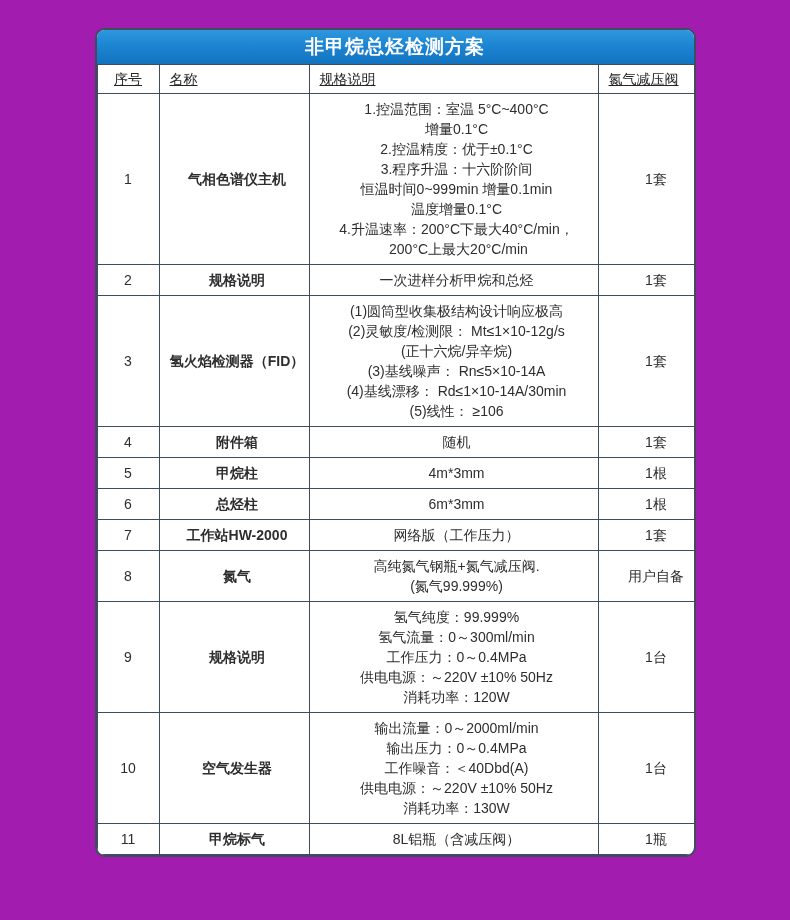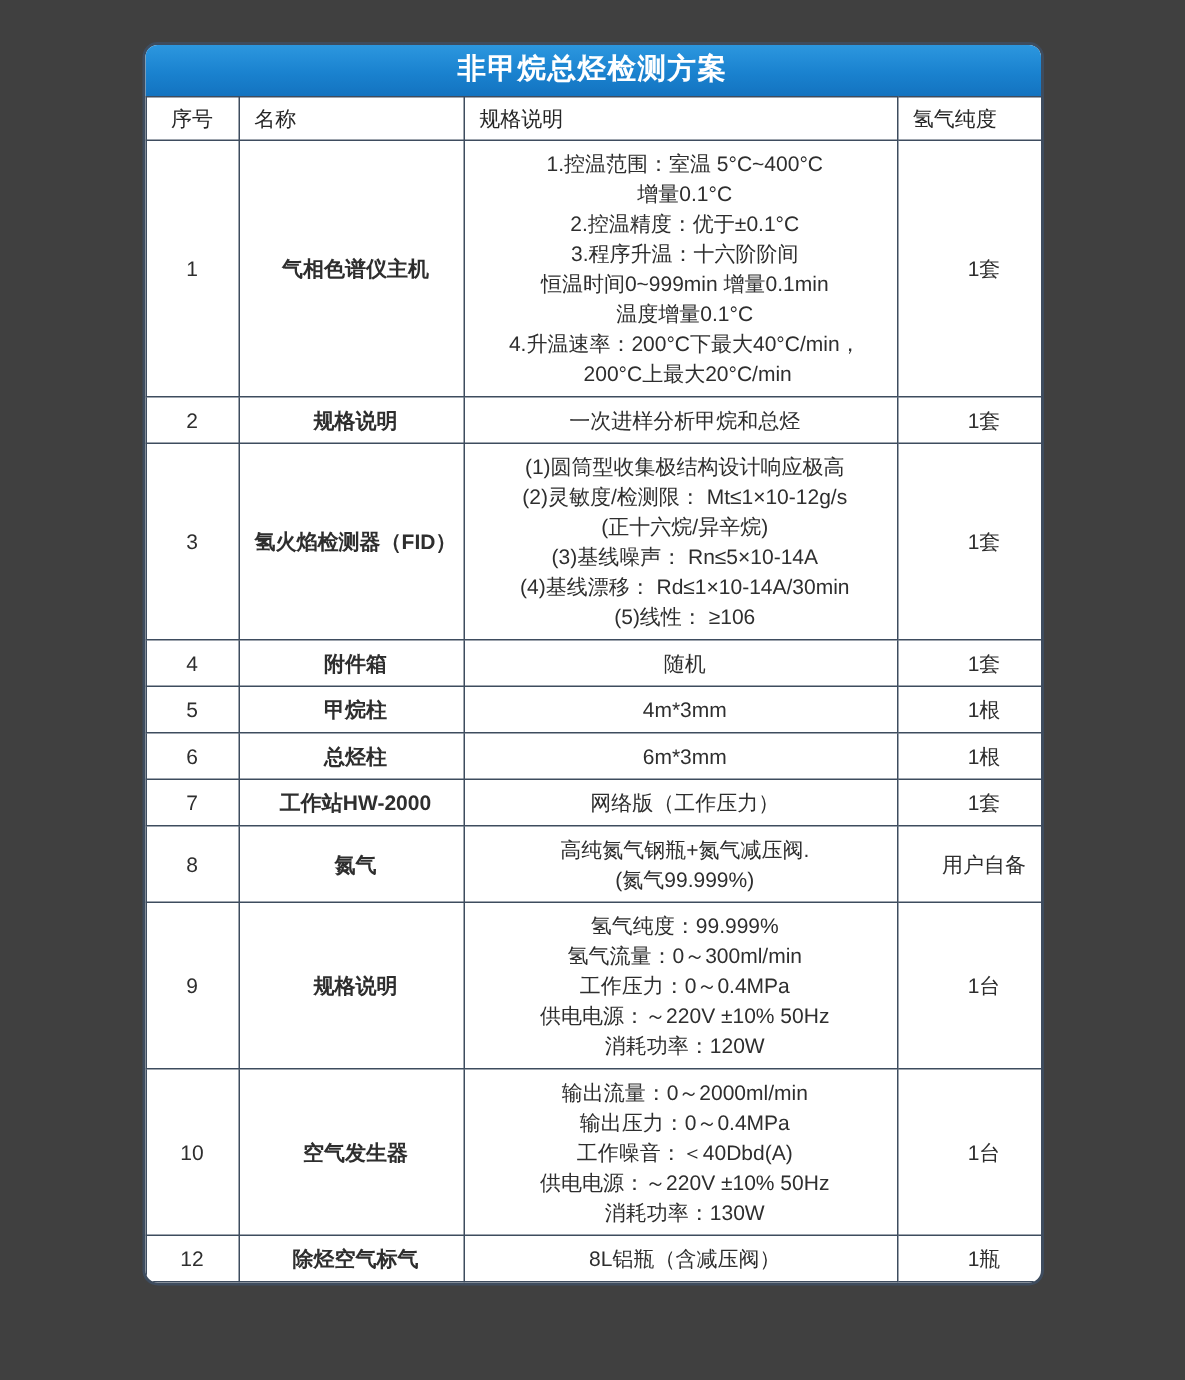--- a/index.html
+++ b/index.html
@@ -4,21 +4,21 @@
 <style>
   * { margin: 0; padding: 0; box-sizing: border-box; }
   html, body {
     width: 790px;
     background: #ffffff;
     font-family: "Liberation Sans", "DejaVu Sans", sans-serif;
   }
   .page {
     width: 790px;
     height: 920px;
-    background: #404040;
+    background: #a21caf;
     overflow: hidden;
   }
   .sheet {
     width: 601px;
     margin: 28px auto 0 auto;
     border: 2px solid #3e4c5e;
     border-radius: 10px;
     overflow: hidden;
     background: #ffffff;
   }
@@ -48,20 +48,21 @@
     line-height: 20px;
     vertical-align: middle;
     overflow: hidden;
     text-align: center;
   }
   .spec-table th {
     font-weight: normal;
     text-align: left;
     padding: 4px 10px;
     color: #262626;
+    text-decoration: underline;
   }
   .spec-table th.h-no { text-align: center; padding: 4px 2px; }
   td.cell-no   { text-align: center; padding: 5px 2px; }
   td.cell-name { padding: 5px 4px 5px 10px; font-weight: bold; }
   td.cell-spec { padding: 5px 4px 5px 10px; white-space: pre-wrap; }
   td.cell-qty  { padding: 5px 4px 5px 24px; }
 </style>
 </head>
 <body>
 
@@ -77,21 +78,21 @@
         <col class="c-no">
           <col class="c-name">
           <col class="c-spec">
           <col class="c-qty">
       </colgroup>
       <thead>
         <tr>
           <th class="h-no">序号</th>
           <th>名称</th>
           <th>规格说明</th>
-          <th>氢气纯度</th>
+          <th>氮气减压阀</th>
         </tr>
       </thead>
       <tbody id="table-body">
           <tr>
             <td class="cell-no">1</td>
             <td class="cell-name">气相色谱仪主机</td>
             <td class="cell-spec">1.控温范围：室温 5°C~400°C
 增量0.1°C
 2.控温精度：优于±0.1°C
 3.程序升温：十六阶阶间
@@ -163,22 +164,22 @@
             <td class="cell-no">10</td>
             <td class="cell-name">空气发生器</td>
             <td class="cell-spec">输出流量：0～2000ml/min
 输出压力：0～0.4MPa
 工作噪音：＜40Dbd(A)
 供电电源：～220V ±10% 50Hz
 消耗功率：130W</td>
             <td class="cell-qty">1台</td>
           </tr>
           <tr>
-            <td class="cell-no">12</td>
-            <td class="cell-name">除烃空气标气</td>
+            <td class="cell-no">11</td>
+            <td class="cell-name">甲烷标气</td>
             <td class="cell-spec">8L铝瓶（含减压阀）</td>
             <td class="cell-qty">1瓶</td>
           </tr>
         </tbody>
     </table>
 
   </div>
 </div>
 
 </body></html>

